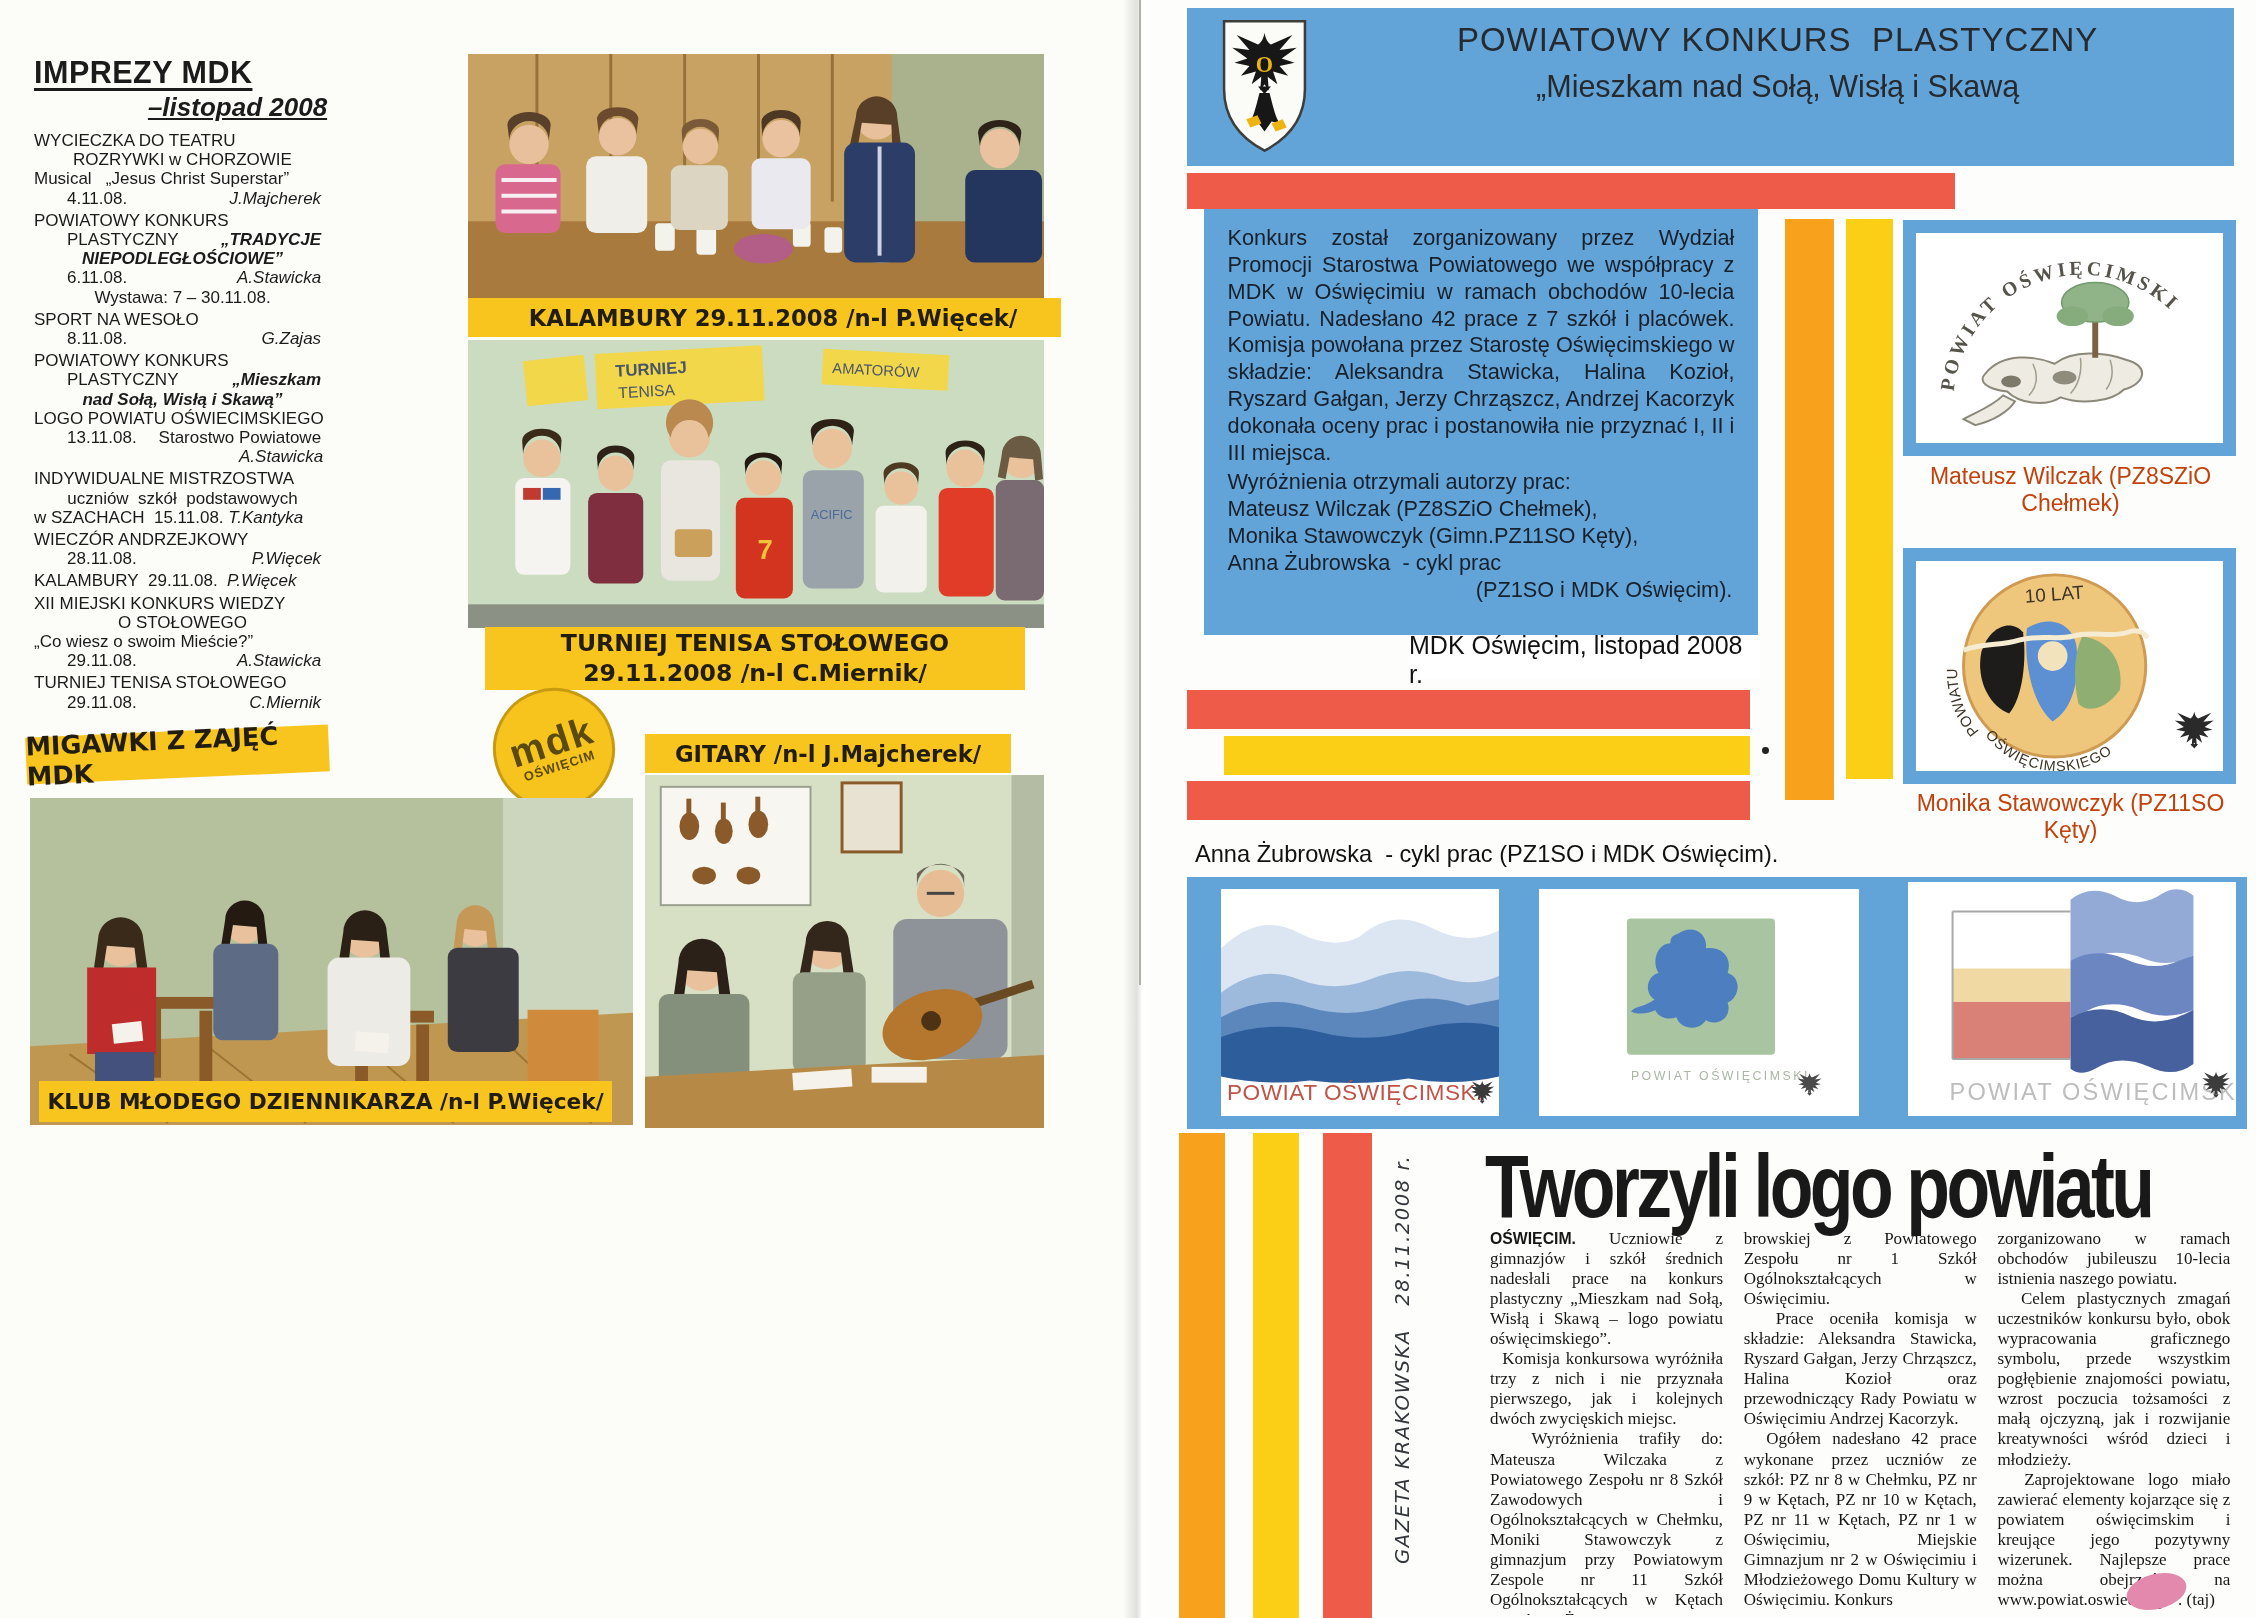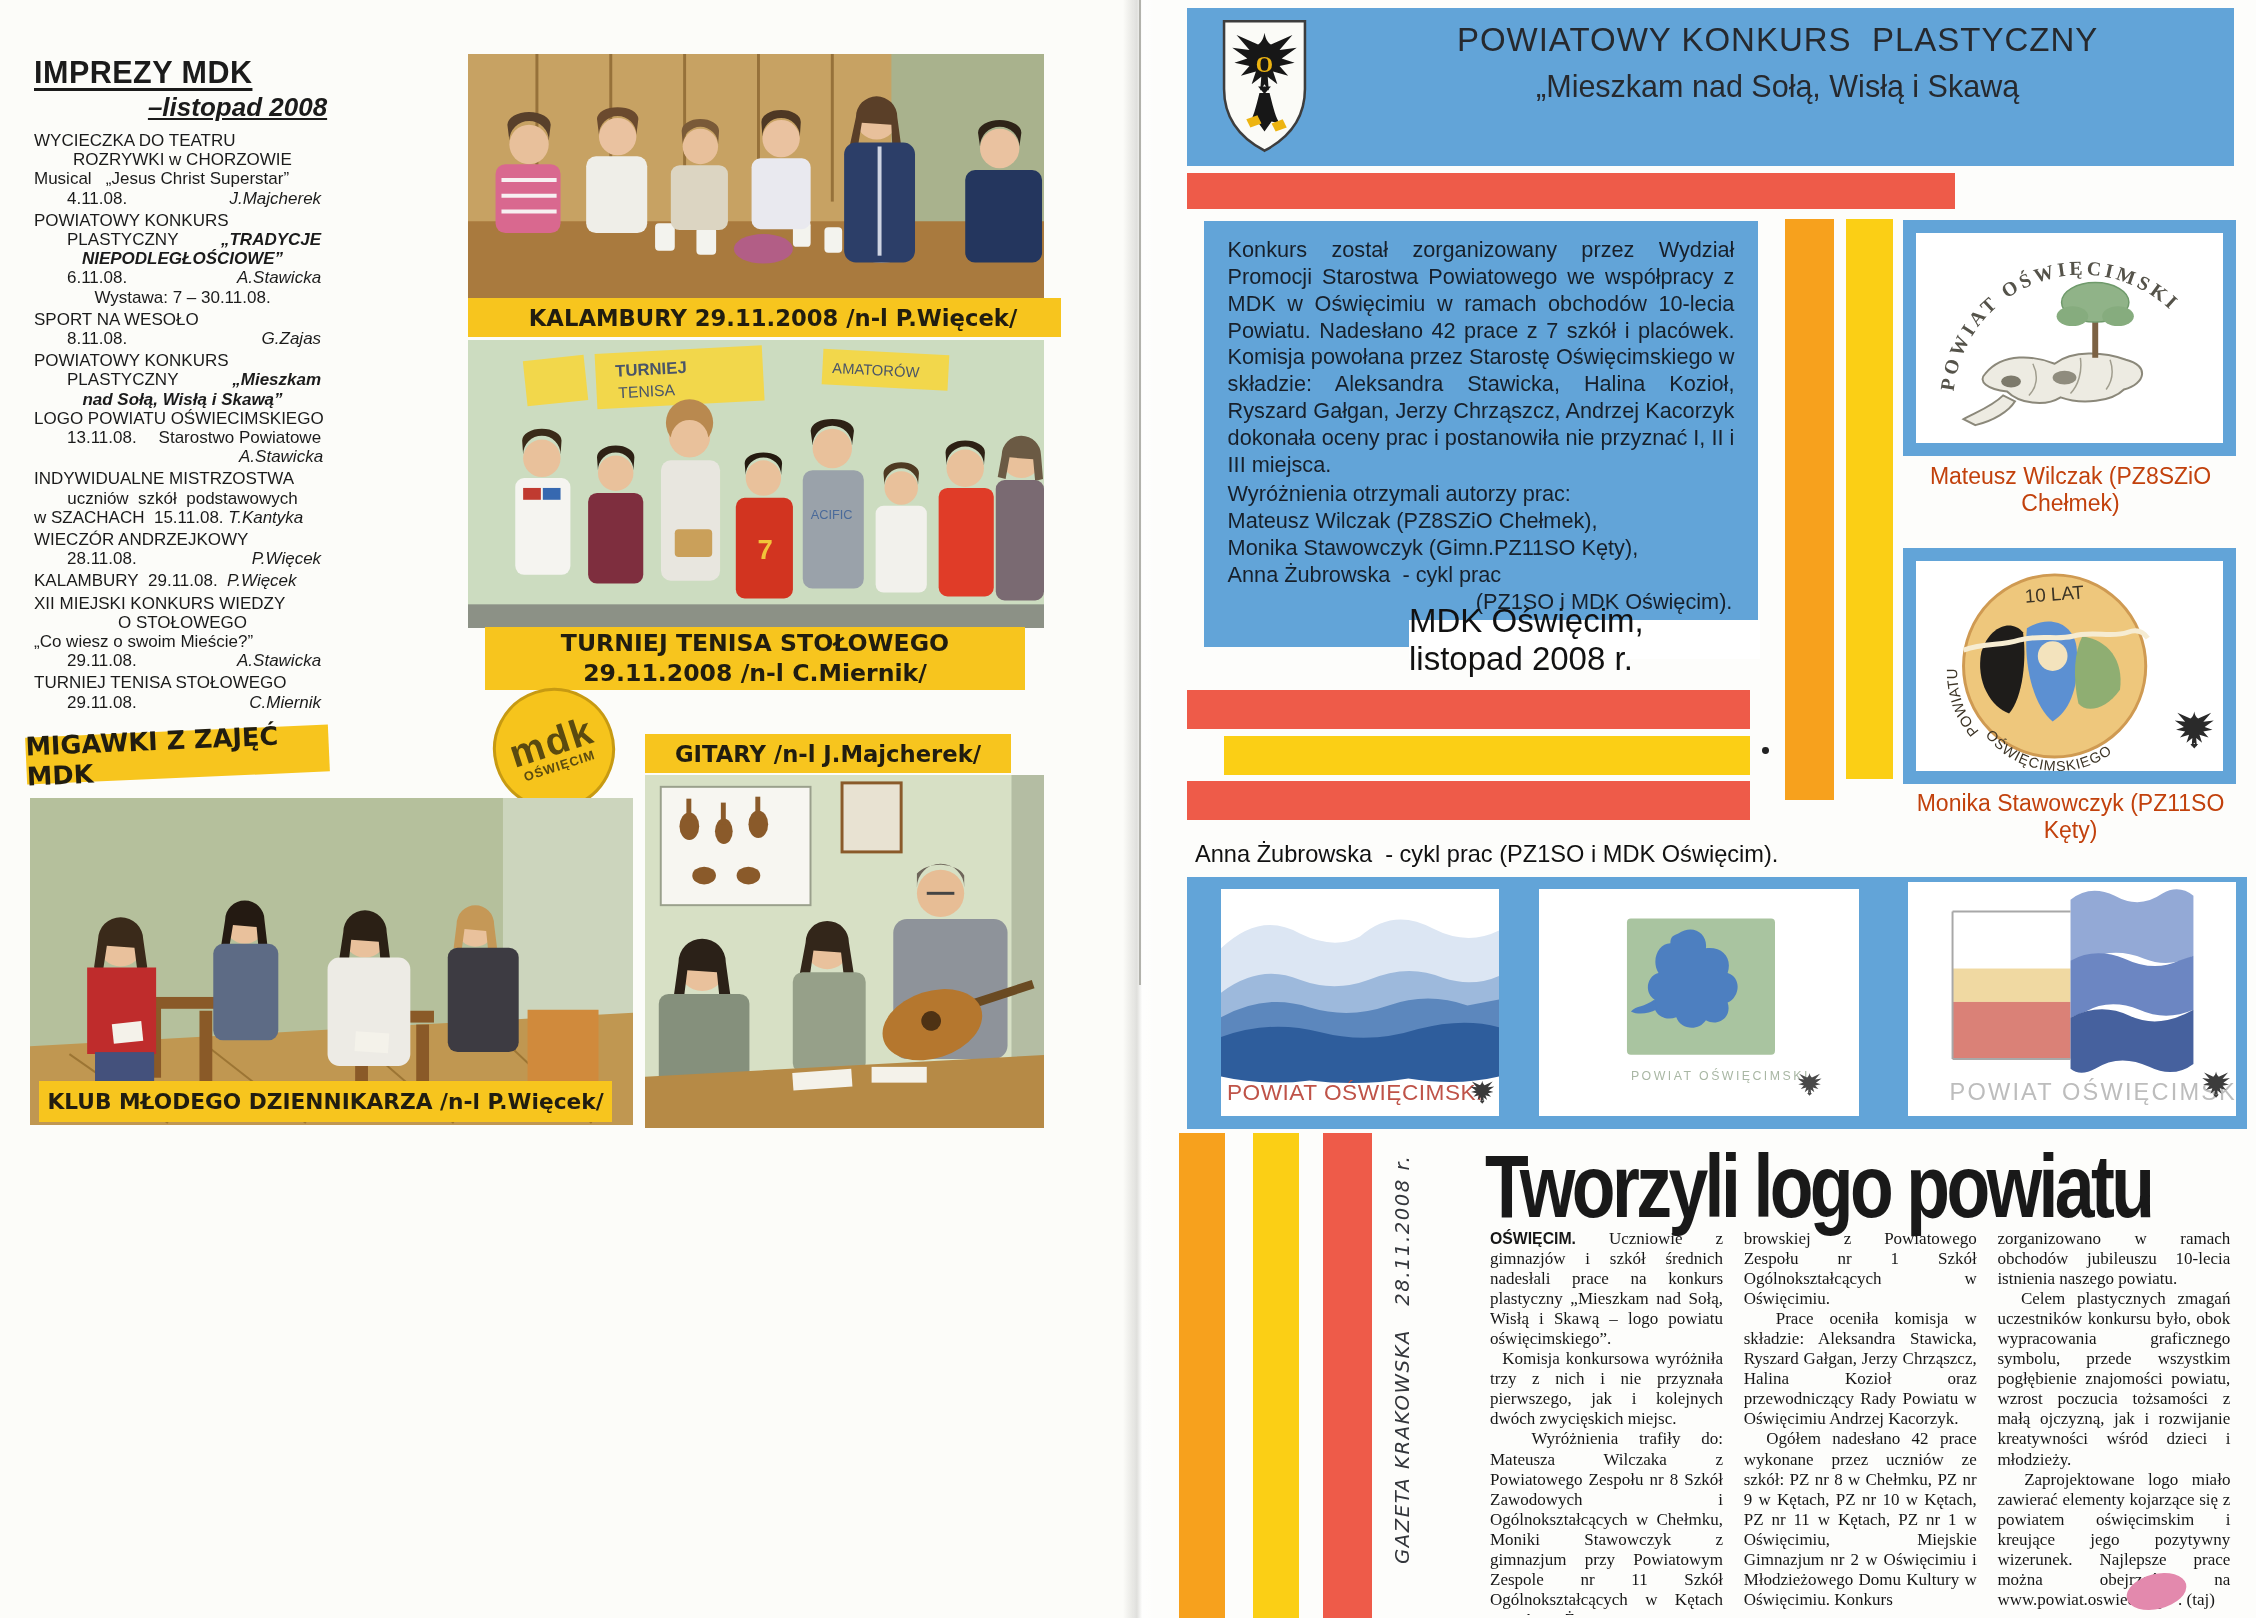--- a/index.html
+++ b/index.html
@@ -45,27 +45,27 @@
        transform:rotate(-18deg);display:flex;flex-direction:column;align-items:center;justify-content:center;color:#5a4a10;}
   .stamp-mdk{font-size:39px;font-weight:800;letter-spacing:2px;line-height:.9;}
   .stamp-osw{font-size:12.8px;font-weight:700;letter-spacing:1px;}
   
   .hdr{left:1187px;top:7.9px;width:1047px;height:158px;background:#62a4d8;}
   .shield{position:absolute;left:31.5px;top:7.9px;width:91px;height:142px;}
   .hdr-text{position:absolute;left:148px;right:13.8px;top:13px;text-align:center;color:#26292e;}
   .hdr-l1{font-size:33px;letter-spacing:1px;margin-bottom:7.9px;}
   .hdr-l2,.hdr-l3{font-size:30.5px;line-height:1.28;}
   .redbar1{left:1187px;top:173px;width:768px;height:36px;background:#ee5b49;}
-  .introbox{left:1204px;top:221px;width:554px;min-height:426px;background:#62a4d8;box-sizing:border-box;
+  .introbox{left:1204px;top:209px;width:554px;min-height:426px;background:#62a4d8;box-sizing:border-box;
             padding:15.8px 23.6px 13.8px;color:#17202b;}
   .intro-main{font-size:21.7px;line-height:1.24;text-align:justify;}
   .intro-list{font-size:21.7px;line-height:1.24;white-space:pre-line;margin-top:2px;}
   .intro-tail{font-size:21.7px;text-align:right;padding-right:2px;}
-  .datetag{left:1409px;top:620px;width:351px;height:39px;background:#ffffff;display:flex;align-items:center;
-           justify-content:center;font-size:33px;color:#111;}
+  .datetag{left:1409px;top:640px;width:351px;height:39px;background:#ffffff;display:flex;align-items:center;
+           justify-content:center;font-size:25px;color:#111;}
   .vbar-o{left:1785px;top:219px;width:49px;height:581px;background:#f7a11d;}
   .vbar-y{left:1846px;top:219px;width:47px;height:560px;background:#fbcf15;}
   .logocard{background:#fff;border:13.8px solid #62a4d8;box-sizing:border-box;}
   .lc1{left:1903px;top:220px;width:333px;height:236px;}
   .lc2{left:1903px;top:548px;width:333px;height:236px;}
   .logocap{font-size:23px;text-align:center;color:#c2410c;}
   .lc1cap{left:1899px;top:463px;width:343px;}
   .lc2cap{left:1899px;top:790px;width:343px;}
   .sbar2{left:1187px;top:690px;width:563px;height:39px;background:#ee5b49;}
   .ybar2{left:1224px;top:736px;width:526px;height:39px;background:#fbcf15;}

